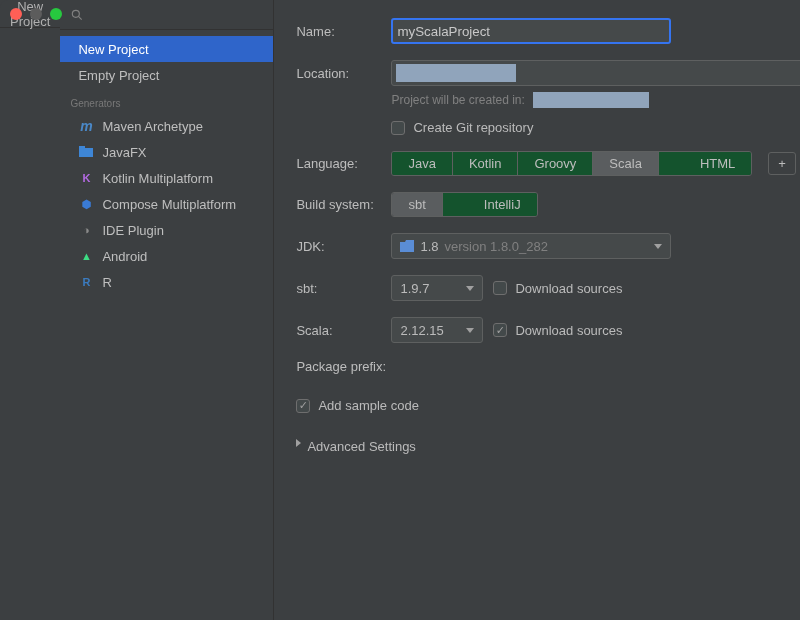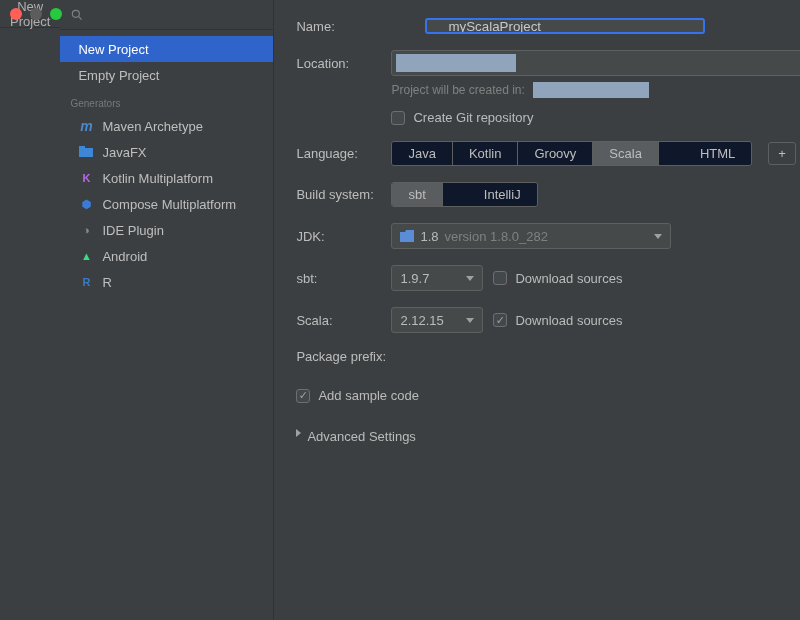--- a/index.html
+++ b/index.html
@@ -17,32 +17,32 @@
   .nav { padding-top: 6px; }
   .nav-item { height: 26px; display: flex; align-items: center; padding: 0 18px; gap: 8px; cursor: pointer; color: #bfbfbf; }
   .nav-item.selected { background: #2f65ca; color: #ffffff; }
   .nav-section { padding: 10px 10px 4px 10px; font-size: 10px; color: #787878; }
   .gen-icon { width: 16px; height: 16px; display: flex; align-items: center; justify-content: center; font-weight: bold; font-size: 11px; }
   .main { flex: 1; padding: 18px 22px 10px 22px; overflow-y: auto; display: flex; flex-direction: column; gap: 16px; }
   .row { display: flex; align-items: center; }
   .row .label { width: 95px; color: #bdbdbd; }
   .row .ctrl { flex: 1; display: flex; align-items: center; gap: 10px; flex-wrap: wrap; }
   .text-input { background: #45494a; border: 1px solid #5e6060; color: #c8c8c8; height: 26px; padding: 0 8px; border-radius: 3px; width: 280px; }
-  .text-input.focused { border: 2px solid #3574f0; outline: none; padding: 0 21px; height: 16px; margin-left: 34px; }
+  .text-input.focused { border: 2px solid #3574f0; outline: none; padding: 0 4px; height: 26px; }
   .text-input.pkg { width: 280px; }
   .loc-wrap { position: relative; width: 440px; }
   .loc-input { width: 440px; background: #45494a; border: 1px solid #5e6060; height: 26px; border-radius: 3px; display: flex; align-items: center; }
   .redact { background: #90a4bb; height: 18px; margin-left: 4px; }
   .folder-icon { position: absolute; right: 8px; top: 6px; width: 14px; height: 12px; fill: #808080; }
   .hint { font-size: 12px; color: #808080; margin-left: 95px; display: flex; align-items: center; gap: 4px; }
   .checkbox { width: 14px; height: 14px; border: 1px solid #6e6e6e; border-radius: 3px; display: inline-flex; align-items: center; justify-content: center; background: #43494a; cursor: pointer; }
   .checkbox.checked::after { content: "✓"; color: #a0a0a0; font-size: 11px; line-height: 1; }
   .check-row { display: flex; align-items: center; gap: 8px; }
   .seg-group { display: flex; border: 1px solid #5e6060; border-radius: 3px; overflow: hidden; }
-  .seg { padding: 4px 16px; background: #0f172a; color: #bdbdbd; border-right: 1px solid #5e6060; cursor: pointer; }
+  .seg { padding: 4px 16px; background: #14532d; color: #bdbdbd; border-right: 1px solid #5e6060; cursor: pointer; }
   .seg:last-child { border-right: none; padding-left: 41px; }
   .seg.sel { background: #5a5d5f; }
   .lang-row .seg-group { }
   .plus-btn { border: 1px solid #5e6060; border-radius: 3px; padding: 3px 9px; margin-left: 6px; background: #3c3f41; cursor: pointer; color: #bdbdbd; }
   .dropdown { position: relative; background: #45494a; border: 1px solid #5e6060; border-radius: 3px; height: 26px; display: flex; align-items: center; padding: 0 26px 0 8px; cursor: pointer; }
   .dropdown .caret { position: absolute; right: 8px; top: 10px; width: 0; height: 0; border-left: 4px solid transparent; border-right: 4px solid transparent; border-top: 5px solid #a0a0a0; }
   .jdk-dd { width: 280px; gap: 6px; }
   .mini-dd { width: 92px; }
   .jdk-icon { width: 14px; height: 12px; }
   .jdk-ver { color: #808080; }

